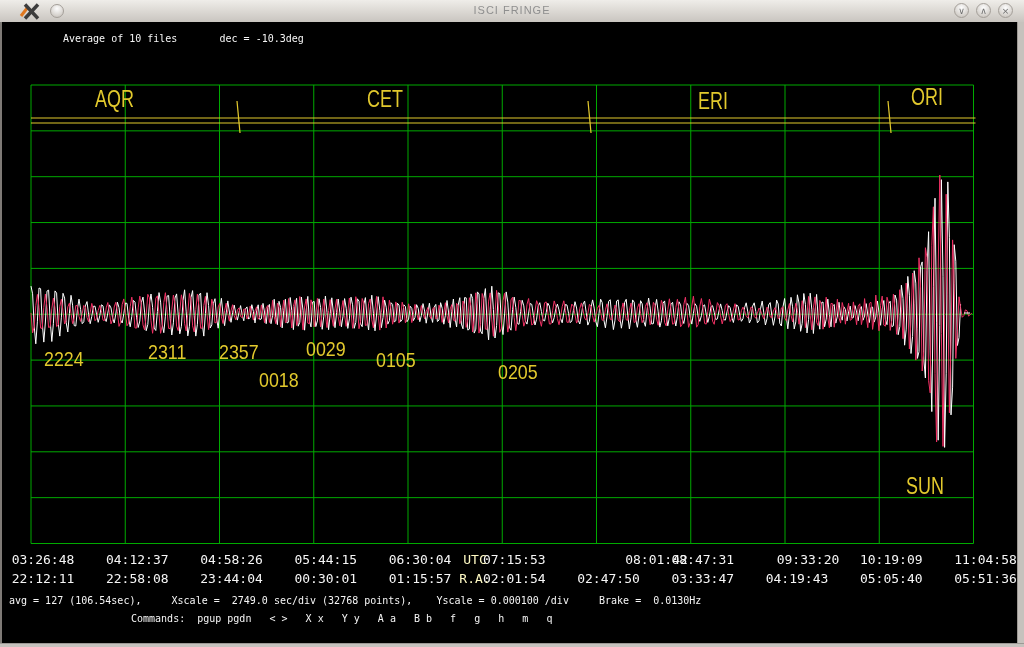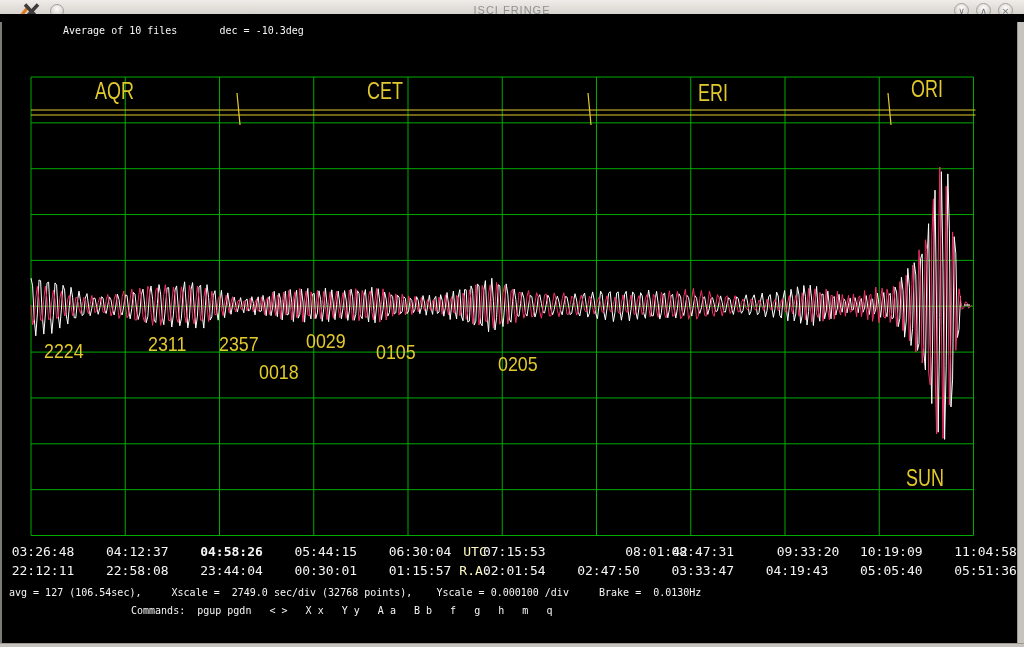--- a/index.html
+++ b/index.html
@@ -12,21 +12,21 @@
   #title-text{position:absolute;left:0;top:4px;width:100%;text-align:center;
     font-family:"Liberation Sans",sans-serif;font-size:11px;letter-spacing:1px;
     color:#8f8f8f;}
   .tb-btn{position:absolute;top:3px;width:15px;height:15px;border-radius:50%;
     background:radial-gradient(circle at 50% 30%,#fdfdfd,#d4d0cb 70%,#bfbbb6);
     border:1px solid #a49f99;color:#6e6e6e;font-size:9px;line-height:14px;
     text-align:center;font-family:"DejaVu Sans",sans-serif;box-sizing:border-box;}
   #menu-btn{left:50px;width:14px;height:14px;top:4px;}
   #x11-icon{position:absolute;left:19px;top:3px;width:22px;height:17px;}
   
-  #client{position:absolute;left:0;top:14px;width:1024px;height:623px;background:#000;}
+  #client{position:absolute;left:0;top:22px;width:1024px;height:623px;background:#000;}
   .bm{position:absolute;color:#f6f6f6;font-size:10px;line-height:12px;white-space:pre;}
   .axis-label{position:absolute;color:#f6f6f6;font-size:13px;line-height:13px;
     white-space:pre;transform:translateX(-50%);}
   .axis-unit{position:absolute;color:#fef9c3;font-size:13px;line-height:13px;
     white-space:pre;transform:translateX(-50%);}
   .const-label{position:absolute;color:#e2c92d;font-family:"Liberation Sans",sans-serif;
     font-size:23px;line-height:24px;white-space:pre;transform:scaleX(0.78);
     transform-origin:left top;}
   .time-mark{position:absolute;color:#e2c92d;font-family:"Liberation Sans",sans-serif;
     font-size:21px;line-height:22px;white-space:pre;transform:scaleX(0.85);
@@ -98,21 +98,21 @@
         <div class="const-label" style="left: 906px; top: 452px;">SUN</div>
         <div class="time-mark" style="left: 44px; top: 326px;">2224</div>
         <div class="time-mark" style="left: 148px; top: 319px;">2311</div>
         <div class="time-mark" style="left: 219px; top: 319px;">2357</div>
         <div class="time-mark" style="left: 259px; top: 347px;">0018</div>
         <div class="time-mark" style="left: 306px; top: 316px;">0029</div>
         <div class="time-mark" style="left: 376px; top: 327px;">0105</div>
         <div class="time-mark" style="left: 498px; top: 339px;">0205</div>
         <div class="axis-label" style="left: 43px; top: 531px;">03:26:48</div>
         <div class="axis-label" style="left: 137.25px; top: 531px;">04:12:37</div>
-        <div class="axis-label" style="left: 231.5px; top: 531px; font-weight: bold;">04:58:26</div>
+        <div class="axis-label" style="left: 231.5px; top: 531px;">04:58:26</div>
         <div class="axis-label" style="left: 325.75px; top: 531px;">05:44:15</div>
         <div class="axis-label" style="left: 420px; top: 531px;">06:30:04</div>
         <div class="axis-label" style="left: 514.25px; top: 531px;">07:15:53</div>
         <div class="axis-label" style="left: 608.5px; top: 531px; margin-left: 48px;">08:01:42</div>
         <div class="axis-label" style="left: 702.75px; top: 531px;">08:47:31</div>
         <div class="axis-label" style="left: 797px; top: 531px; margin-left: 11px;">09:33:20</div>
         <div class="axis-label" style="left: 891.25px; top: 531px;">10:19:09</div>
         <div class="axis-label" style="left: 985.5px; top: 531px;">11:04:58</div>
         <div class="axis-label" style="left: 43px; top: 550px;">22:12:11</div>
         <div class="axis-label" style="left: 137.25px; top: 550px;">22:58:08</div>

